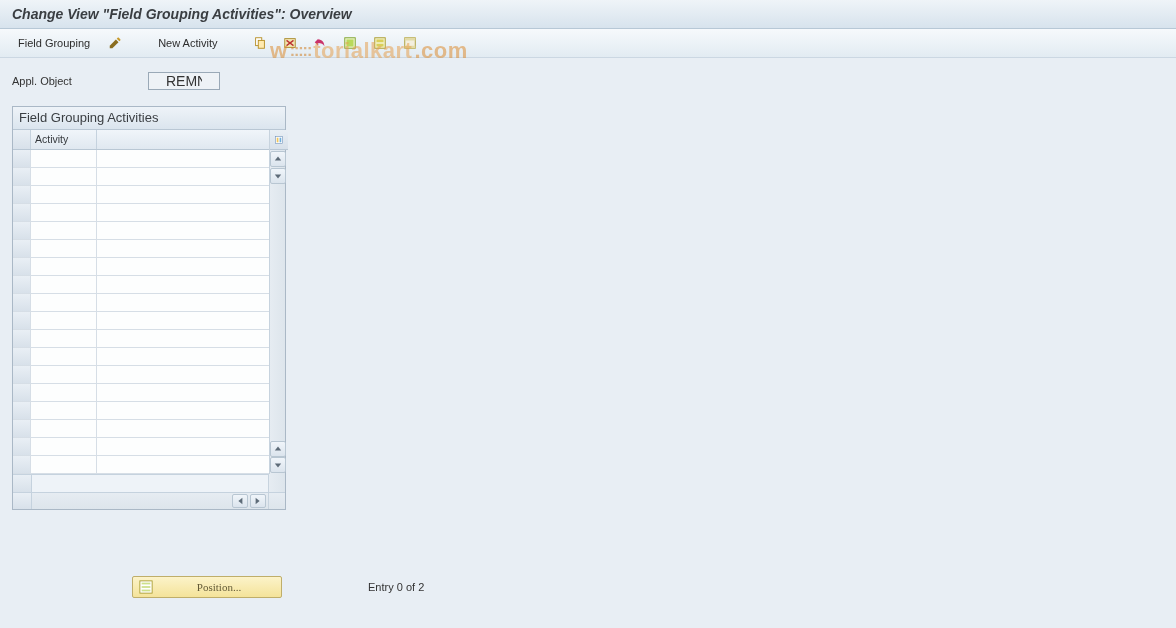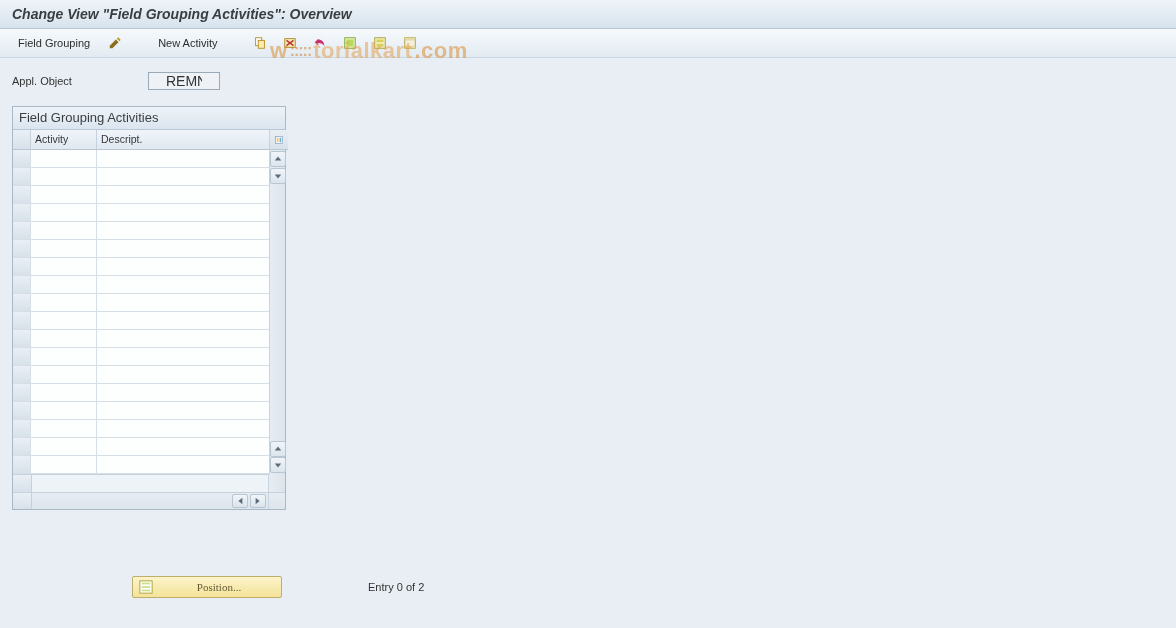--- a/index.html
+++ b/index.html
@@ -367,21 +367,20 @@
   </div>
 
   <div class="table-wrap">
     <div class="table-title">Field Grouping Activities</div>
 
     <div class="grid-area">
       <div class="grid-body">
         <div class="grid-header">
           <div class="col col-sel"></div>
           <div class="col col-activity">Activity</div>
-          <div class="col col-descript">Descript.</div>
         </div>
         <div class="grid-rows" id="grid-rows">
             <div class="grid-row">
               <div class="cell sel"></div>
               <div class="cell activity"></div>
               <div class="cell descript"></div>
             </div>
             <div class="grid-row">
               <div class="cell sel"></div>
               <div class="cell activity"></div>

